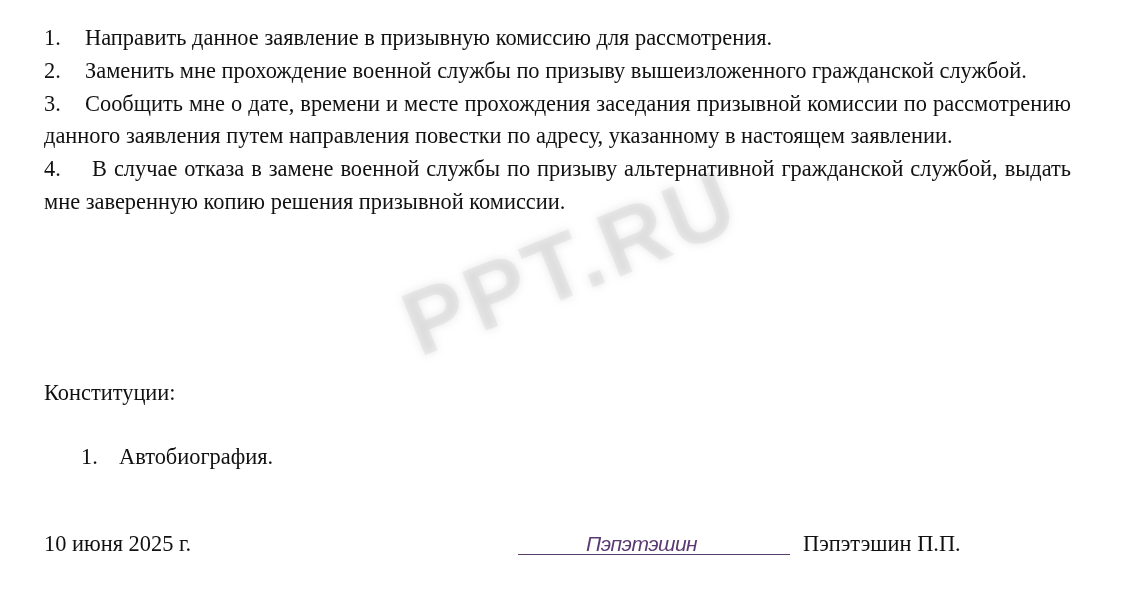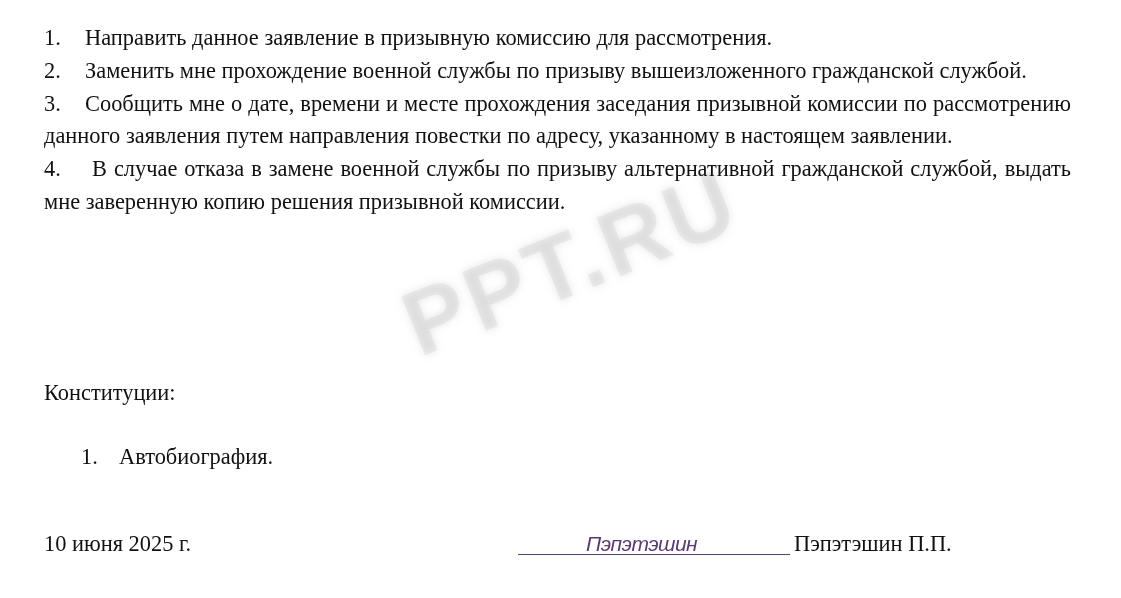--- a/index.html
+++ b/index.html
@@ -102,21 +102,21 @@
     top: 0;
     font-family: "Liberation Sans", "DejaVu Sans", sans-serif;
     font-style: italic;
     font-size: 21px;
     color: #5b3a73;
     letter-spacing: -0.5px;
     margin-left: 6px;
   }
   .signer-name {
     display: inline-block;
-    margin-left: 4px;
+    margin-left: 13px;
     vertical-align: top;
   }
   .watermark {
     position: absolute;
     left: 395px;
     top: 210px;
     font-family: "Liberation Sans", "DejaVu Sans", sans-serif;
     font-weight: bold;
     font-size: 92px;
     color: rgba(150,150,150,0.12);

